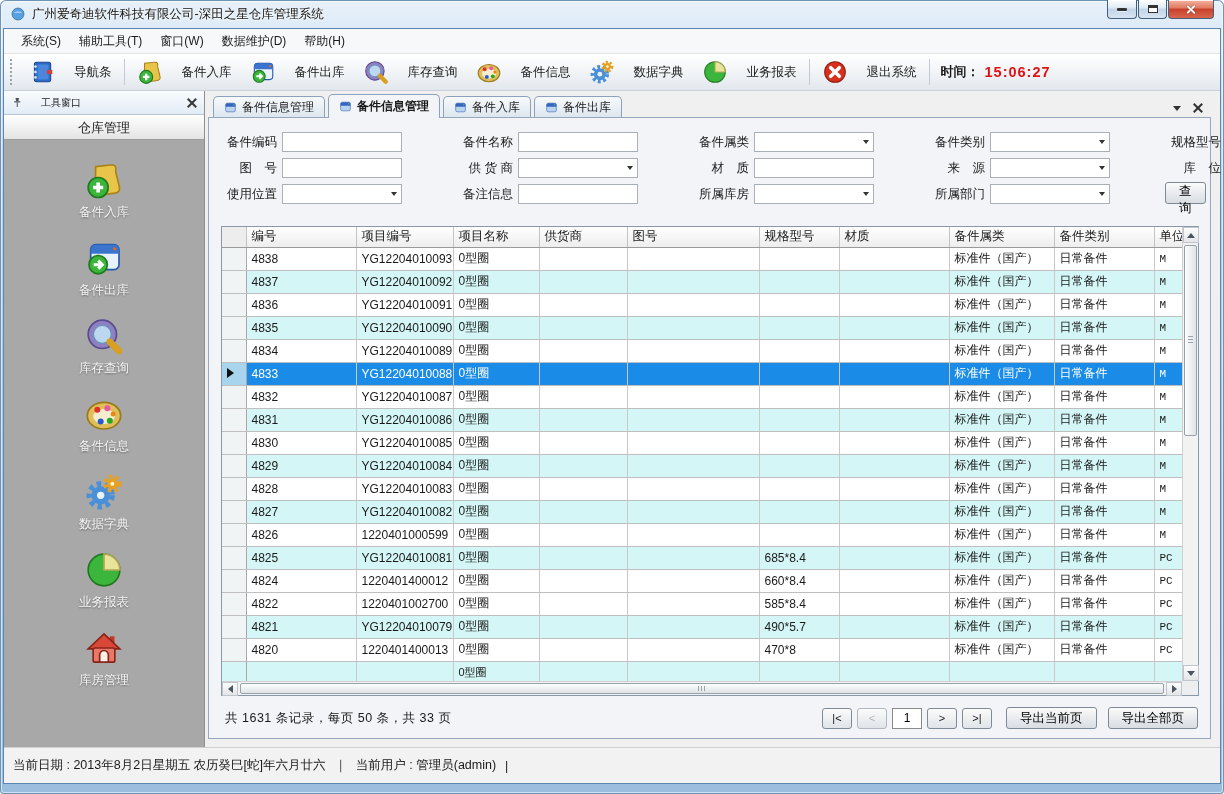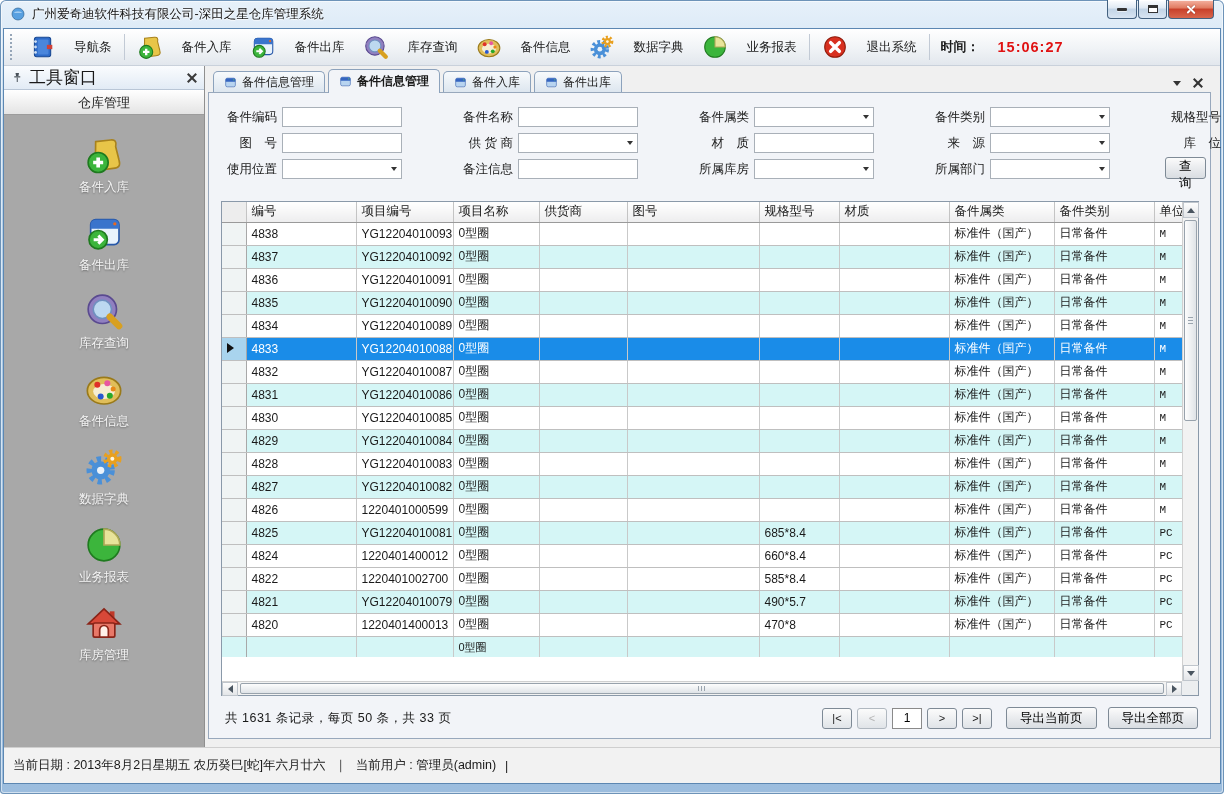--- a/index.html
+++ b/index.html
@@ -29,33 +29,33 @@
     border:1px solid #5c87b2; display:flex; flex-direction:column; }
 
   .menubar { height:25px; background:#f7f8f9; border-bottom:1px solid #e3e3e3; display:flex; align-items:center; padding-left:8px; flex:none; }
   .menu-item { padding:3px 9px; cursor:default; }
 
   .toolbar { height:37px; flex:none; display:flex; align-items:center; padding-left:4px;
     background:linear-gradient(#ffffff,#f0f3f6 55%,#e2e7ed); border-bottom:1px solid #c9d1db; }
   .grip { width:5px; height:26px; border-left:2px dotted #96a6b8; margin:0 5px 0 2px; }
   .tool-item { display:flex; align-items:center; gap:19px; height:30px; padding:0 9px; cursor:default; font-size:12.5px; }
   .tool-sep { width:1px; height:26px; background:#c2cad5; margin:0 3px; }
-  .time-group { display:flex; align-items:center; gap:18px; padding-left:8px; }
+  .time-group { display:flex; align-items:center; gap:5px; padding-left:8px; }
   .time-label { font-weight:bold; font-size:13px; }
   .time-value { font-weight:bold; font-size:14.5px; letter-spacing:1px; }
 
   .icon { display:inline-flex; line-height:0; }
 
   
   .workspace { flex:1; display:flex; min-height:0; }
 
   .sidebar { width:201px; flex:none; display:flex; flex-direction:column; border-right:1px solid #8f8f8f; background:#a8a8a8; }
   .pane-header { height:24px; flex:none; background:linear-gradient(#fafcfe,#e2ebf5); border-bottom:1px solid #b9c6d6;
     display:flex; align-items:center; padding:0 7px; gap:6px; }
-  .pane-header .pane-title { flex:1; font-size:17px; }
+  .pane-header .pane-title { flex:1; font-size:10px;margin-left:12px; }
   .pane-x { position:relative; width:10px; height:10px; cursor:default; }
   .pane-x::before,.pane-x::after { content:""; position:absolute; left:4px; top:-1px; width:1.8px; height:12px; background:#3a3a3a; }
   .pane-x::before { transform:rotate(45deg); } .pane-x::after { transform:rotate(-45deg); }
   .section-header { height:25px; flex:none; background:linear-gradient(#ffffff,#e4e4e4); border-bottom:1px solid #9c9c9c;
     text-align:center; line-height:25px; font-size:13px; color:#222; }
   .nav-body { flex:1; display:flex; flex-direction:column; align-items:center; padding-top:20px; gap:17px; overflow:hidden; }
   .nav-item { display:flex; flex-direction:column; align-items:center; gap:4px; cursor:default;
     color:#f5f5f5; font-size:12.5px; text-shadow:0 1px 2px rgba(0,0,0,.4); }
 
   .main { flex:1; display:flex; flex-direction:column; background:#f0f0f0; padding:2px 9px 8px 3px; min-width:0; }
@@ -160,20 +160,27 @@
           <span class="glyph-max"></span>
         </div>
       <div class="win-btn close">
           <span class="glyph-x"></span>
         </div>
     </div>
   </div>
 
   <div class="app-frame">
 
+    <nav class="menubar" id="menubar">
+        <span class="menu-item">系统(S)</span>
+        <span class="menu-item">辅助工具(T)</span>
+        <span class="menu-item">窗口(W)</span>
+        <span class="menu-item">数据维护(D)</span>
+        <span class="menu-item">帮助(H)</span>
+      </nav>
 
     <div class="toolbar">
       <span class="grip"></span>
       <div id="toolbar-items" style="display:flex;align-items:center;">
           <div class="tool-item">
             <span class="icon">
               <svg width="26" height="26" viewBox="0 0 24 24">
                 <rect x="5" y="3" width="15" height="18" rx="2" fill="#2e6bc8" stroke="#1a4a94"></rect>
                 <rect x="8" y="5" width="10" height="14" rx="1" fill="#4a86dc"></rect>
                 <rect x="16.5" y="10" width="5" height="4" fill="#d04038"></rect>

